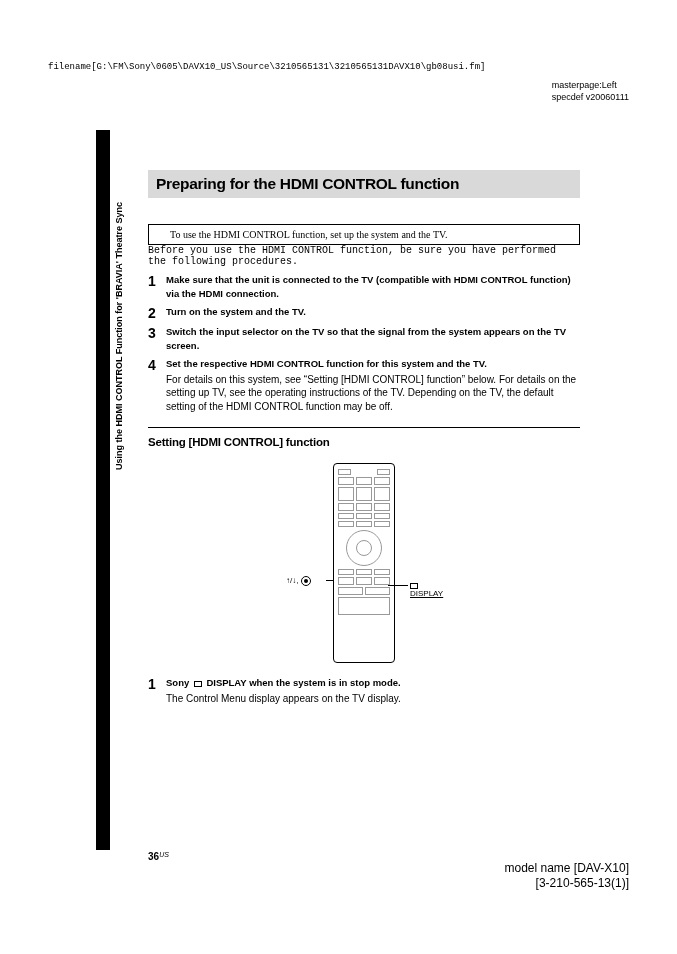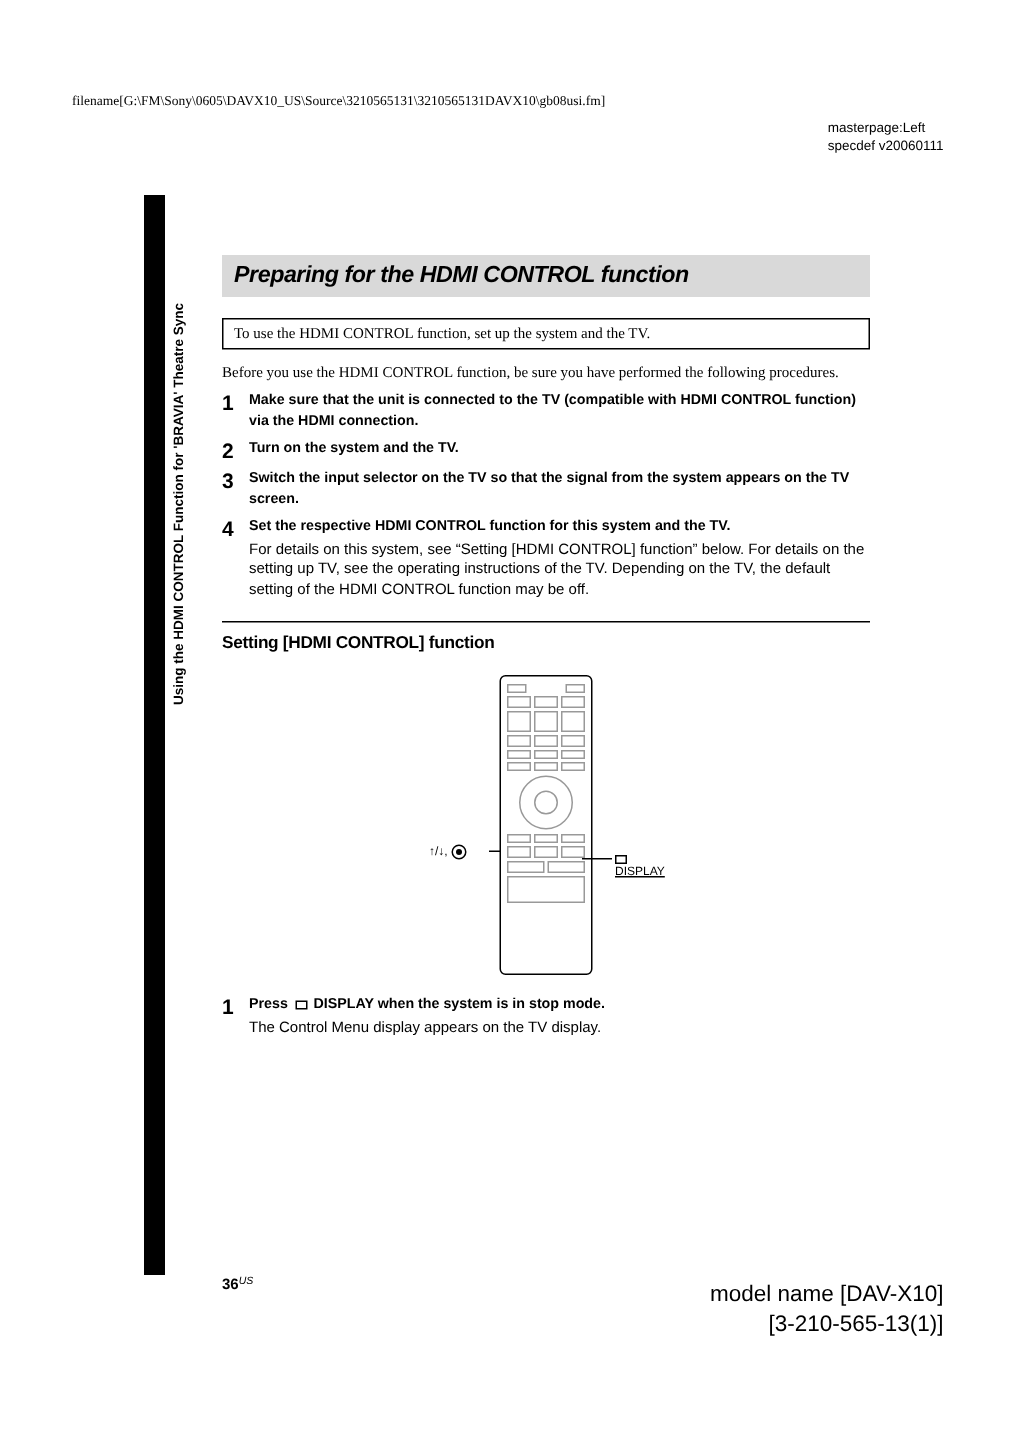--- a/index.html
+++ b/index.html
@@ -9,36 +9,36 @@
     background: #fff;
     font-family: "Times New Roman", Times, serif;
     position: relative;
     color: #000;
   }
   .header-filename {
     position: absolute;
     top: 62px;
     left: 48px;
     font-size: 9px;
-    font-family: Liberation Serif, serif;
+    font-family: Liberation Mono, monospace;
   }
   .header-master {
     position: absolute;
     top: 80px;
     right: 48px;
     font-size: 9px;
     font-family: Arial, sans-serif;
     text-align: left;
     line-height: 1.3;
   }
   .footer-model {
     position: absolute;
     bottom: 62px;
     right: 48px;
-    font-size: 15px;
+    font-size: 12px;
     font-family: Arial, sans-serif;
     text-align: right;
     line-height: 1.3;
   }
   .black-strip {
     position: absolute;
     left: 96px;
     top: 130px;
     width: 14px;
     height: 720px;
@@ -62,31 +62,30 @@
     width: 432px;
   }
   .title-bar {
     background: #d9d9d9;
     padding: 5px 8px;
     font-family: Arial, sans-serif;
     font-weight: bold;
     font-size: 15.5px;
     font-stretch: condensed;
     letter-spacing: -0.3px;
-    font-style: italic;
   }
   .note-box {
     border: 1px solid #000;
-    padding: 4px 7px;
-    font-size: 10px;
-    margin-top: 14px;
+    padding: 4px 21px;
+    font-size: 10px;
+    margin-top: 26px;
   }
   .intro {
     font-size: 10px;
-    margin-top: 10px;
+    font-family: Liberation Mono, monospace;
   }
   .step-list {
     margin-top: 6px;
   }
   .step {
     display: flex;
     margin-bottom: 4px;
   }
   .step-num {
     font-family: Arial, sans-serif;
@@ -319,21 +318,21 @@
       <span class="box"></span><br>
       <span>DISPLAY</span>
     </div>
   </div>
 
   <div class="step-list step2">
     <div class="step">
       <div class="step-num">1</div>
       <div class="step-body">
         <div class="press-line">
-          <b>Press </b><span class="box"></span> <b>DISPLAY when the system is in stop mode.</b>
+          <b>Sony </b><span class="box"></span> <b>DISPLAY when the system is in stop mode.</b>
         </div>
         <div class="detail">The Control Menu display appears on the TV display.</div>
       </div>
     </div>
   </div>
 </div>
 
 <div class="page-num">
   <span>36</span><span class="sup">US</span>
 </div>

